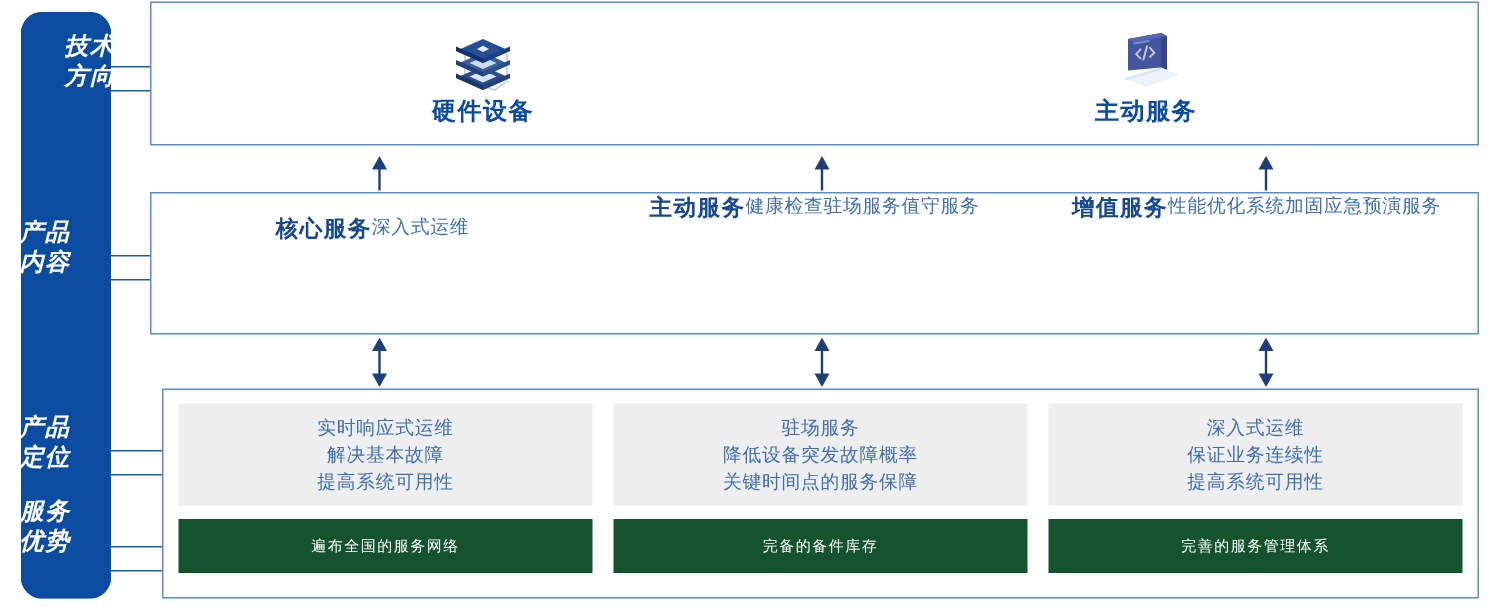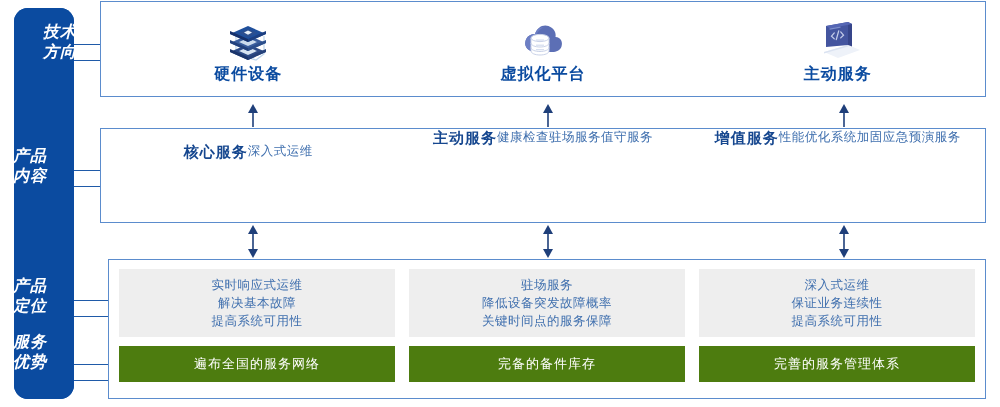--- a/index.html
+++ b/index.html
@@ -79,23 +79,23 @@
   .pos-cell{
     flex:1;background:#eeeeee;
     display:flex;flex-direction:column;
     align-items:center;justify-content:center;
   }
   .pos-line{
     font-size:12.5px;color:#3f6fae;line-height:18px;letter-spacing:.5px;
   }
   .adv-row{display:flex;gap:14px;height:36px;}
   .adv-cell{
-    flex:1;background:#4d7c0f;
+    flex:1;background:#14532d;
     display:flex;align-items:center;justify-content:center;
-    color:#ffffff;font-size:13px;letter-spacing:1px;
+    color:#ffffff;font-size:10px;letter-spacing:1px;
   }
 
   
   .arrow{position:absolute;}
 </style>
 </head>
 <body>
 
 <div class="canvas">
 
@@ -155,45 +155,20 @@
               <polygon points="14,20 32,28 32,25 14,17" fill="#16306a"></polygon>
               <polygon points="50,20 32,28 32,25 50,17" fill="#1c3f81"></polygon>
               <polygon points="32,15 41,19 32,23 23,19" fill="#2c4f8f"></polygon>
               <polygon points="32,16.5 36,18.6 32,20.7 28,18.6" fill="#e8f0f8"></polygon>
             </g>
           </svg>
         </span>
         <div class="tech-label">硬件设备</div>
       </div>
 
-      <div class="tech-cell">
-        <span class="icon-box">
-          <svg viewBox="0 0 64 48" width="64" height="48">
-
-            <path d="M26 38 C17 38 13 33 14.5 27 C16 21.5 21 19.5 24 20.5
-                     C25.5 13.5 32 10 37.5 12 C43 14 45.5 19 44.5 23
-                     C50 23.5 52 28 50.5 32.5 C49 37 44 38.5 40 38 Z" fill="#5c6fb5"></path>
-            <path d="M33 13 C27.5 13.2 24.8 16.5 24 20.5 C21 19.5 16 21.5 14.5 27
-                     C13 33 17 38 26 38 L31 38 C24 36 21.5 30 23.5 24.5
-                     C25 20.2 28.5 14.8 33 13 Z" fill="#6d7fc4"></path>
-
-            <g>
-              <path d="M20 24 L20 37 C20 39.3 24 41 29 41 C34 41 38 39.3 38 37 L38 24 Z" fill="#ffffff"></path>
-              <ellipse cx="29" cy="24" rx="9" ry="3.6" fill="#ffffff" stroke="#c9d2e8" stroke-width="1"></ellipse>
-              <path d="M20 24 L20 37 C20 39.3 24 41 29 41 C34 41 38 39.3 38 37 L38 24" fill="none" stroke="#c9d2e8" stroke-width="1"></path>
-              <path d="M20 29 C20 31.3 24 33 29 33 C34 33 38 31.3 38 29" fill="none" stroke="#c9d2e8" stroke-width="1"></path>
-              <path d="M20 33.5 C20 35.8 24 37.5 29 37.5 C34 37.5 38 35.8 38 33.5" fill="none" stroke="#c9d2e8" stroke-width="1"></path>
-              <rect x="25" y="25.5" width="8" height="1.2" fill="#d4dcee"></rect>
-              <rect x="25" y="30.6" width="8" height="1.2" fill="#d4dcee"></rect>
-              <rect x="25" y="35.1" width="8" height="1.2" fill="#d4dcee"></rect>
-            </g>
-          </svg>
-        </span>
-        <div class="tech-label">虚拟化平台</div>
-      </div>
 
       <div class="tech-cell">
         <span class="icon-box">
           <svg viewBox="0 0 64 48" width="64" height="48">
 
             <polygon points="32,44 54,36 42,31 18,38" fill="#eef2f9"></polygon>
             <polygon points="18,38 42,31 42,32.6 18,39.6" fill="#dbe3f1"></polygon>
 
             <polygon points="20,33 20,12 42,8 42,31" fill="#44559f"></polygon>
             <polygon points="42,8 46,10 46,32.5 42,31" fill="#36458a"></polygon>

